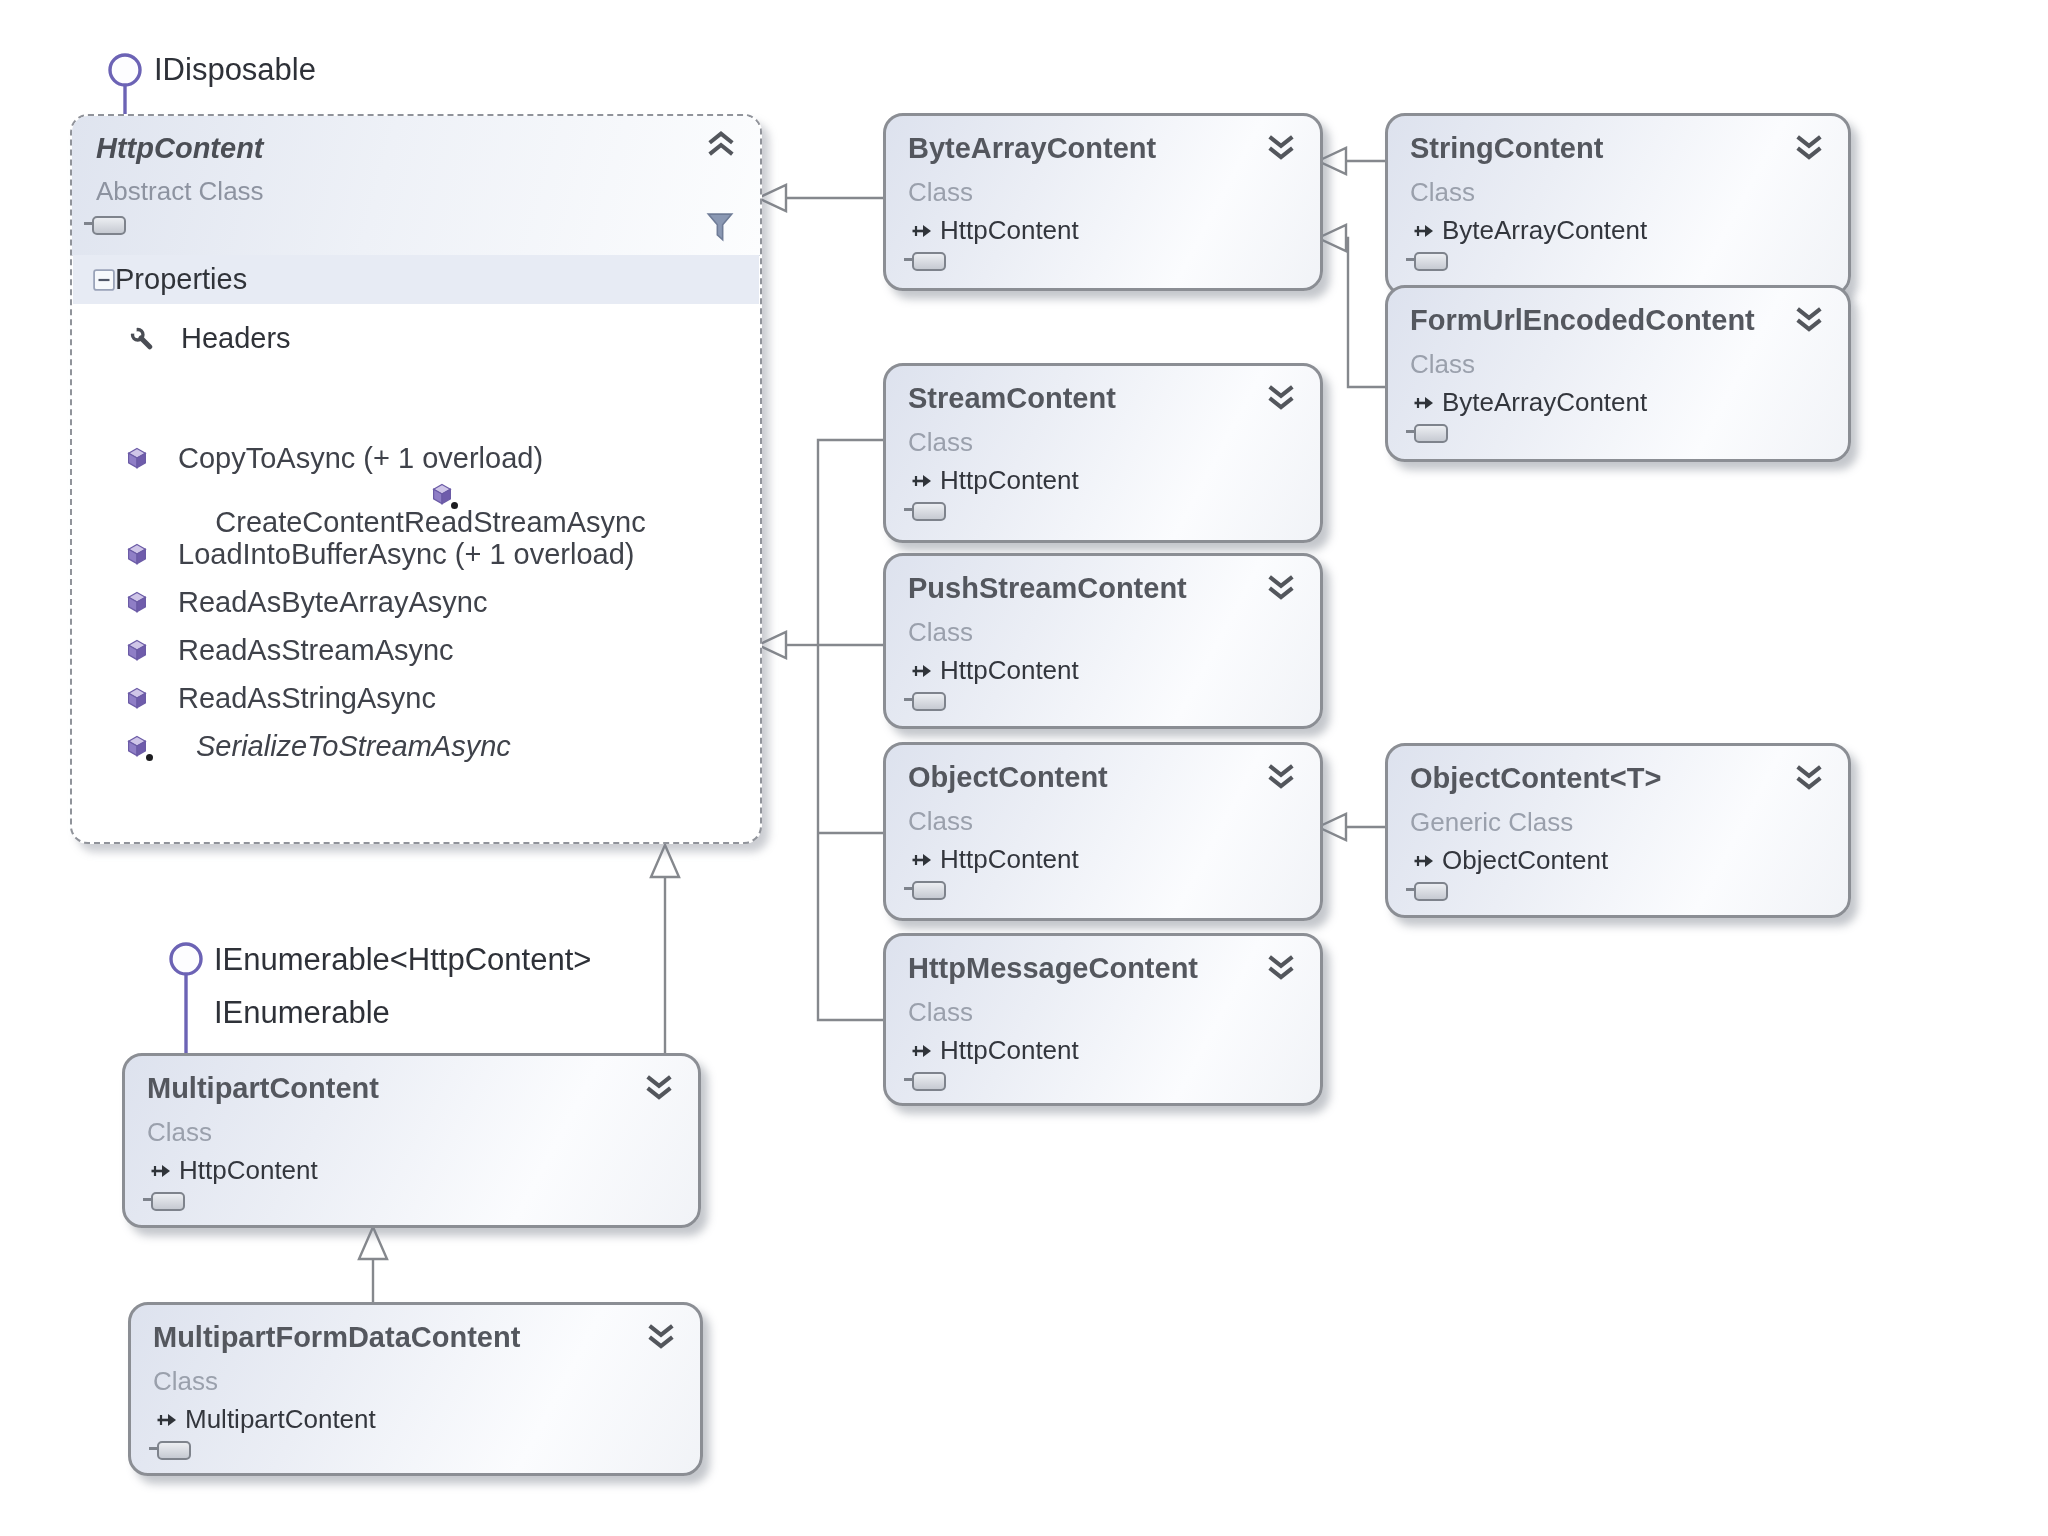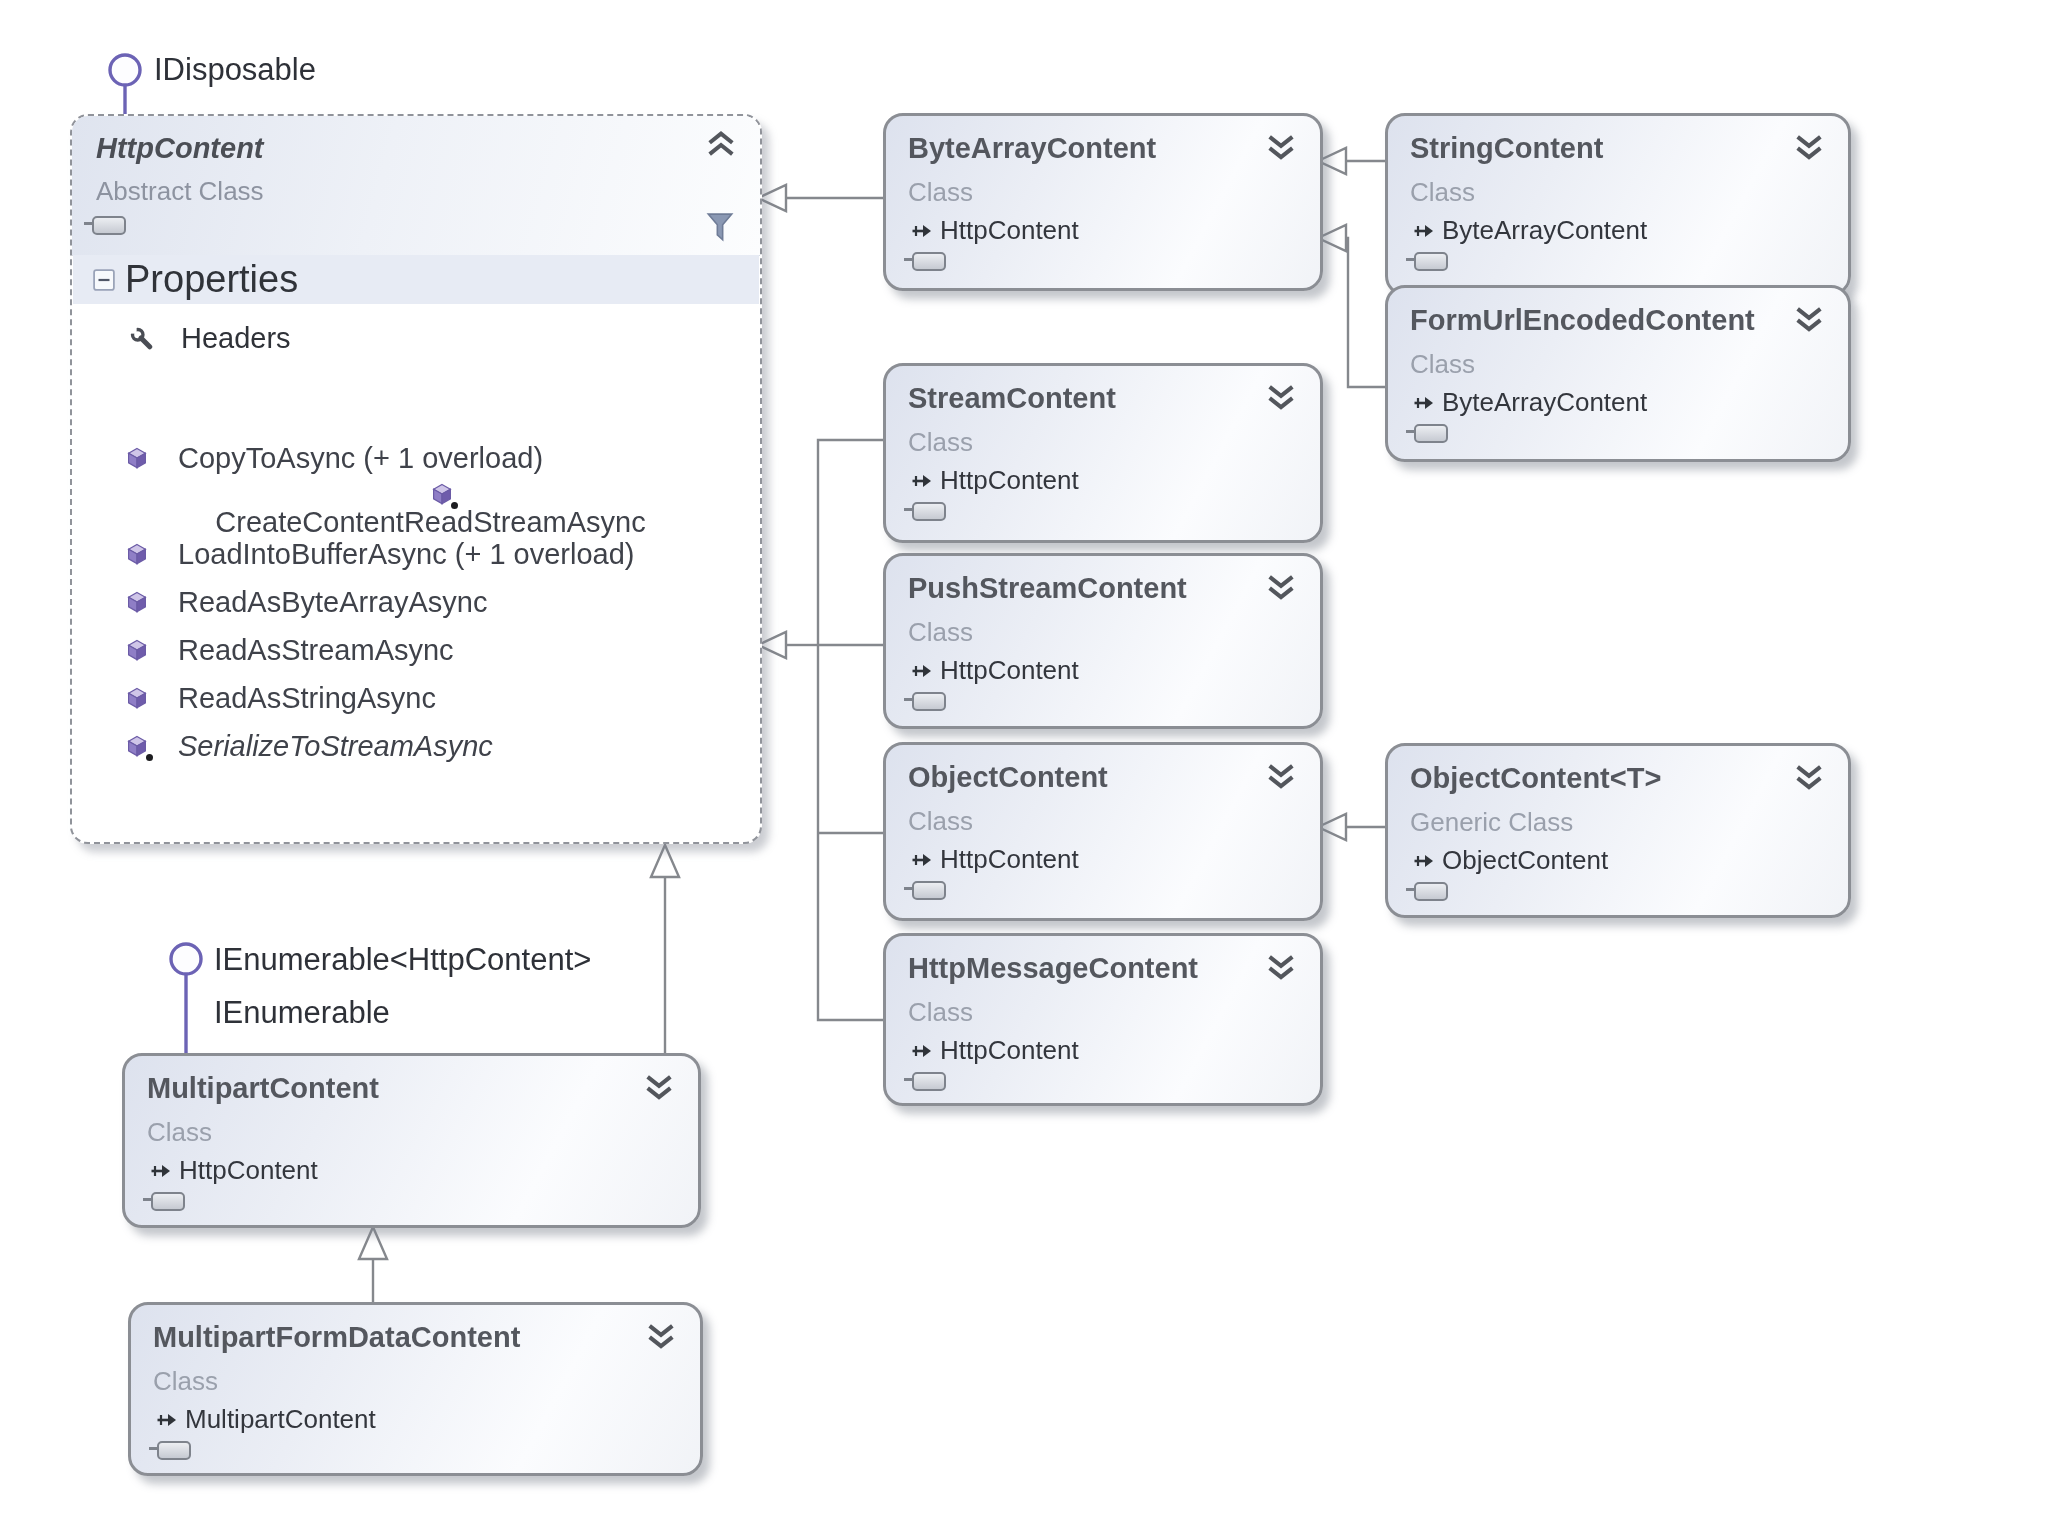--- a/index.html
+++ b/index.html
@@ -27,21 +27,21 @@
         border:2.5px dashed #90939a;border-radius:18px;background:#ffffff;
         box-shadow:7px 8px 9px rgba(125,130,142,.40);}
   .abox-header{position:absolute;left:0;top:0;right:0;height:139px;border-radius:16px 16px 0 0;
         background:linear-gradient(105deg,#dfe4ef 0%,#eef1f7 45%,#fcfdfe 100%);
         border-bottom:1px solid #d8dce5;}
   .abox-title{position:absolute;left:24px;top:16px;font-size:29px;font-weight:bold;font-style:italic;color:#4b4e55;}
   .abox-sub{position:absolute;left:24px;top:60px;font-size:26px;color:#8d93a0;}
   .abox .pill{left:20px;top:100px;}
   .band{position:absolute;left:1px;right:1px;height:49px;background:#e7ebf4;display:flex;align-items:center;}
   .band .exp{margin-left:20px;width:22px;height:22px;flex:0 0 auto;}
-  .band .band-label{margin-left:10px;font-size:38px;color:#303339;}
+  .band .band-label{font-size:29px;color:#303339;}
   .mrow{position:absolute;left:1px;right:1px;height:48px;display:flex;align-items:center;}
   .mrow .micon{margin-left:52px;width:24px;height:24px;position:relative;flex:0 0 auto;}
   .mrow.prow .micon{margin-left:56px;}
   .mrow .mname{margin-left:29px;font-size:29px;color:#3f424a;white-space:nowrap;}
   .mrow.prow .mname{margin-left:28px;color:#2f3238;}
   .mrow .mname.it{font-style:italic;}
   .pdot{position:absolute;right:-4px;bottom:-3px;width:7px;height:7px;border-radius:50%;background:#1d1d20;}
 </style>
 </head>
 <body>
@@ -214,21 +214,21 @@
         <svg width="24" height="24" viewBox="0 0 20 20">
             <g stroke="#6b5ba6" stroke-width="1">
           <polygon points="10,2 17,6 10,10 3,6" fill="#cfc5e8"></polygon>
               <polygon points="3,6 10,10 10,18 3,14" fill="#8f7ec6"></polygon>
           <polygon points="17,6 10,10 10,18 17,14" fill="#6f5cab"></polygon>
             </g>
           </svg>
       </span>
       <span class="mname">ReadAsStringAsync</span>
     </div>
-    <div class="mrow" style="top:606px;">
+    <div class="mrow" style="top:606px;gap:18px;">
       <span class="micon">
         <svg width="24" height="24" viewBox="0 0 20 20">
             <g stroke="#6b5ba6" stroke-width="1">
           <polygon points="10,2 17,6 10,10 3,6" fill="#cfc5e8"></polygon>
               <polygon points="3,6 10,10 10,18 3,14" fill="#8f7ec6"></polygon>
           <polygon points="17,6 10,10 10,18 17,14" fill="#6f5cab"></polygon>
             </g>
           </svg>
         <span class="pdot"></span>
       </span>

